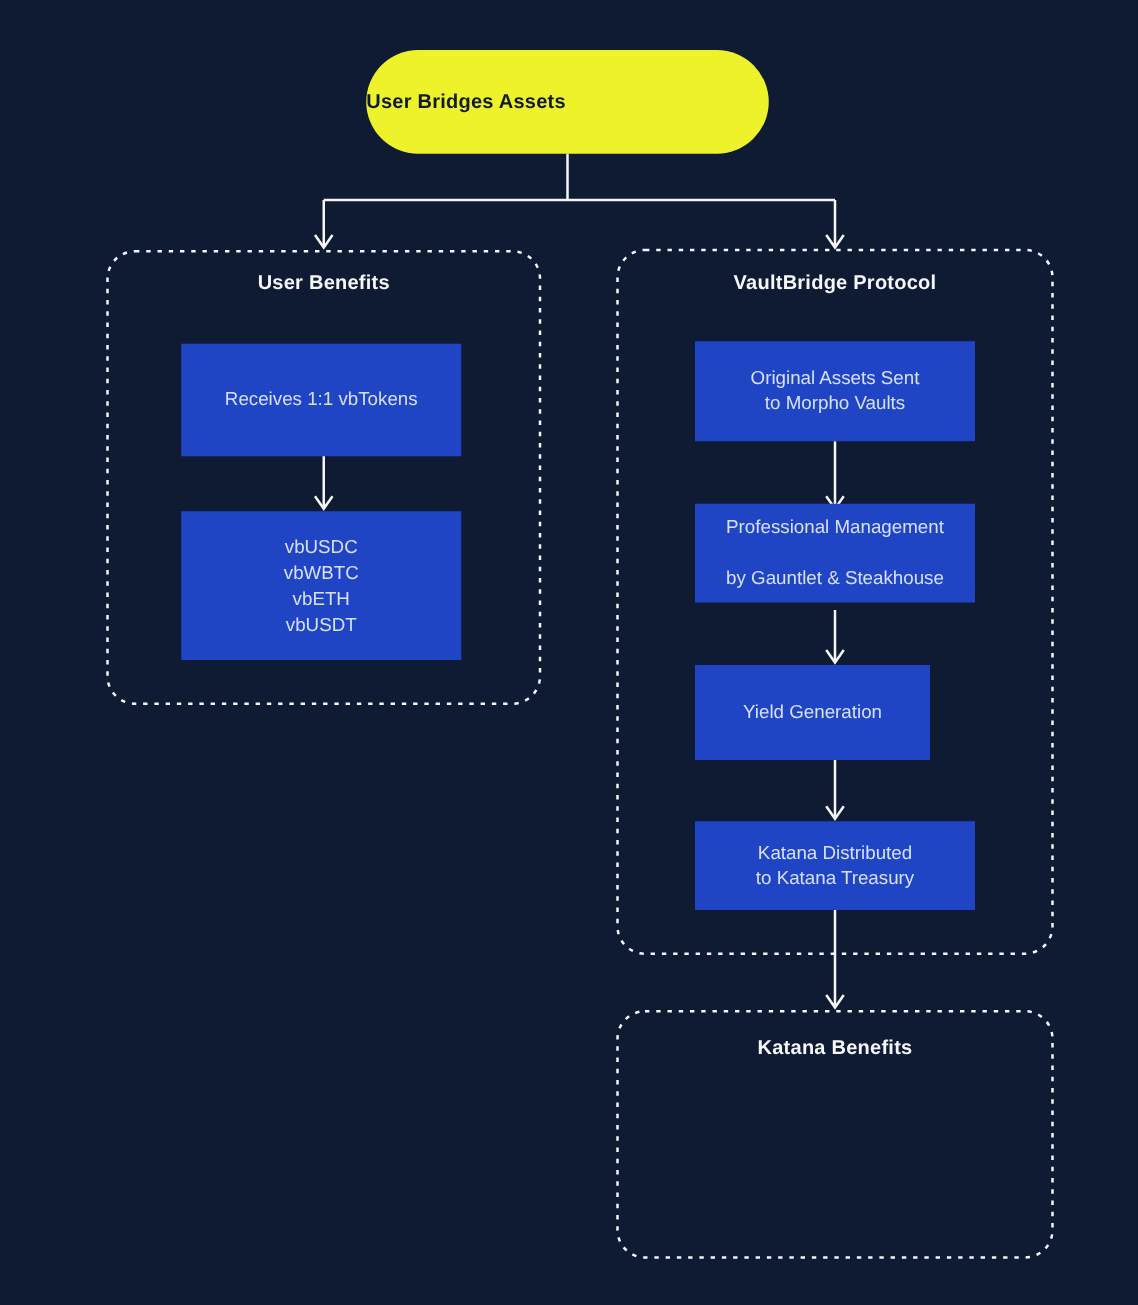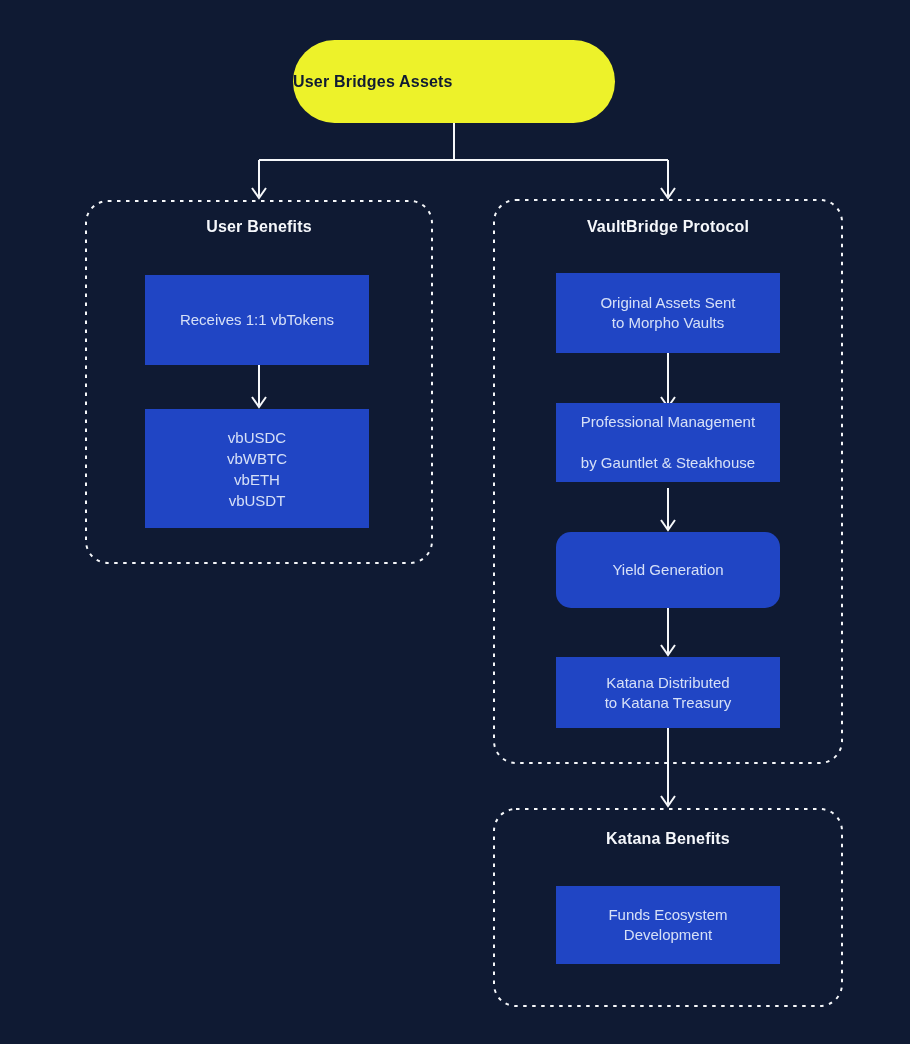--- a/index.html
+++ b/index.html
@@ -58,21 +58,21 @@
     line-height: 20px;
   }
   #title-user-benefits      { left: 85px;  top: 218px; width: 348px; }
   #title-vaultbridge        { left: 493px; top: 218px; width: 350px; }
   #title-katana-benefits    { left: 493px; top: 830px; width: 350px; }
 
   #node-receives            { left: 145px; top: 275px; width: 224px; height: 90px; }
   #node-tokens              { left: 145px; top: 409px; width: 224px; height: 119px; line-height: 21px; align-items: center; }
   #node-original-assets     { left: 556px; top: 273px; width: 224px; height: 80px; }
   #node-management          { left: 556px; top: 403px; width: 224px; height: 79px; gap: 21px; }
-  #node-yield-generation    { left: 556px; top: 532px; width: 224px; height: 76px; border-radius: 15px; }
+  #node-yield-generation    { left: 556px; top: 532px; width: 188px; height: 76px; }
   #node-yield-distributed   { left: 556px; top: 657px; width: 224px; height: 71px; }
   #node-funds               { left: 556px; top: 886px; width: 224px; height: 78px; }
 </style>
 </head>
 <body>
 
 <div class="canvas">
 
   <svg class="connector-layer" width="910" height="1044" viewBox="0 0 910 1044" fill="none" stroke="#f5f7fa" stroke-width="2">
 
@@ -127,18 +127,14 @@
     <span>by Gauntlet &amp; Steakhouse</span>
   </div>
   <div class="node" id="node-yield-generation">
     <span>Yield Generation</span>
   </div>
   <div class="node" id="node-yield-distributed">
     <span>Katana Distributed</span>
     <span>to Katana Treasury</span>
   </div>
 
-  <div class="node" id="node-funds">
-    <span>Funds Ecosystem</span>
-    <span>Development</span>
-  </div>
 
 </div>
 
 </body></html>

